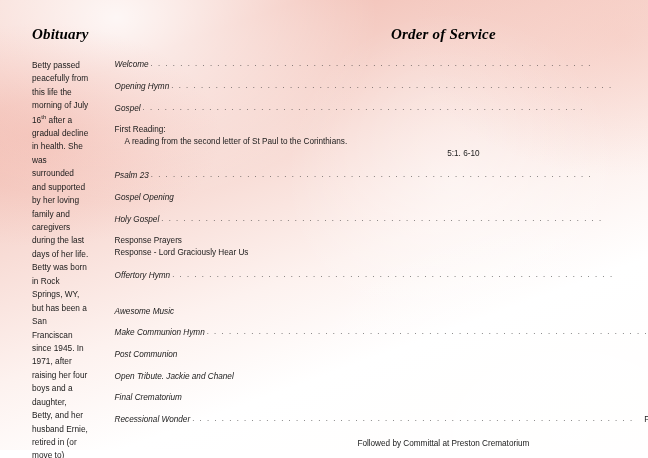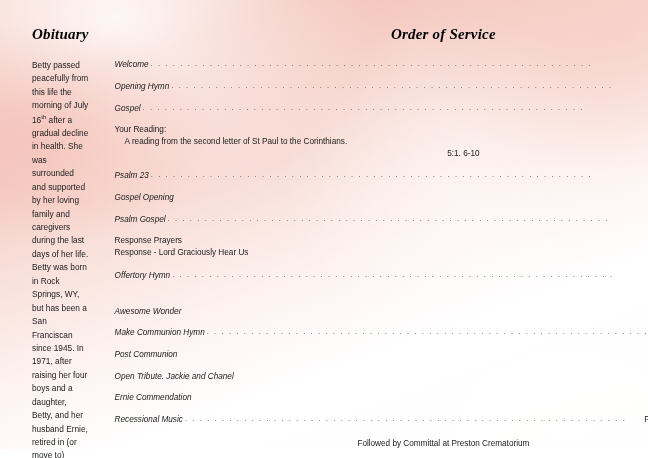--- a/index.html
+++ b/index.html
@@ -164,79 +164,79 @@
 
         </div>
 
         <div class="svc-row">
           <span class="svc-label">Gospel</span>
           <span class="svc-dots">. . . . . . . . . . . . . . . . . . . . . . . . . . . . . . . . . . . . . . . . . . . . . . . . . . . . . . . . . . . .</span>
 
         </div>
 
         <div class="svc-block">
-          <span>Your Reading:</span>
+          <span>First Reading:</span>
           <span class="sub">A reading from the second letter of St Paul to the Corinthians.</span>
           <span class="sub2">5:1. 6-10</span>
         </div>
 
         <div class="svc-row">
           <span class="svc-label">Psalm 23</span>
           <span class="svc-dots">. . . . . . . . . . . . . . . . . . . . . . . . . . . . . . . . . . . . . . . . . . . . . . . . . . . . . . . . . . . .</span>
 
         </div>
 
         <div class="svc-row no-dots">
           <span class="svc-label">Gospel Opening</span>
         </div>
 
         <div class="svc-row">
-          <span class="svc-label">Psalm Gospel</span>
+          <span class="svc-label">Holy Gospel</span>
           <span class="svc-dots">. . . . . . . . . . . . . . . . . . . . . . . . . . . . . . . . . . . . . . . . . . . . . . . . . . . . . . . . . . . .</span>
 
         </div>
 
         <div class="svc-block">
           <span>Response Prayers</span>
           <span class="sub" style="padding-left:0">Response - Lord Graciously Hear Us</span>
         </div>
 
         <div class="svc-row">
           <span class="svc-label">Offertory Hymn</span>
           <span class="svc-dots">. . . . . . . . . . . . . . . . . . . . . . . . . . . . . . . . . . . . . . . . . . . . . . . . . . . . . . . . . . . .</span>
 
         </div>
         <div class="svc-block" style="margin-top:-8px">
           <span class="svc-extra">O Lord My God When I in</span>
         </div>
 
         <div class="svc-row no-dots">
-          <span class="svc-label">Awesome Wonder</span>
+          <span class="svc-label">Awesome Music</span>
         </div>
 
         <div class="svc-row">
           <span class="svc-label">Make Communion Hymn</span>
           <span class="svc-dots">. . . . . . . . . . . . . . . . . . . . . . . . . . . . . . . . . . . . . . . . . . . . . . . . . . . . . . . . . . . .</span>
           <span class="svc-value">Make Me a Chanel of Your Peace</span>
         </div>
 
         <div class="svc-row no-dots">
           <span class="svc-label">Post Communion</span>
         </div>
 
         <div class="svc-row no-dots">
           <span class="svc-label">Open Tribute. Jackie and Chanel</span>
         </div>
 
         <div class="svc-row no-dots">
-          <span class="svc-label">Ernie Commendation</span>
-        </div>
-
-        <div class="svc-row">
-          <span class="svc-label">Recessional Music</span>
+          <span class="svc-label">Final Crematorium</span>
+        </div>
+
+        <div class="svc-row">
+          <span class="svc-label">Recessional Wonder</span>
           <span class="svc-dots">. . . . . . . . . . . . . . . . . . . . . . . . . . . . . . . . . . . . . . . . . . . . . . . . . . . . . . . . . . . .</span>
           <span class="svc-value">Pal of My Cradle Days (Ann Breen)</span>
         </div>
 
       </div>
 
       <div class="svc-footer">Followed by Committal at Preston Crematorium</div>
     </div>
 
   </div>

